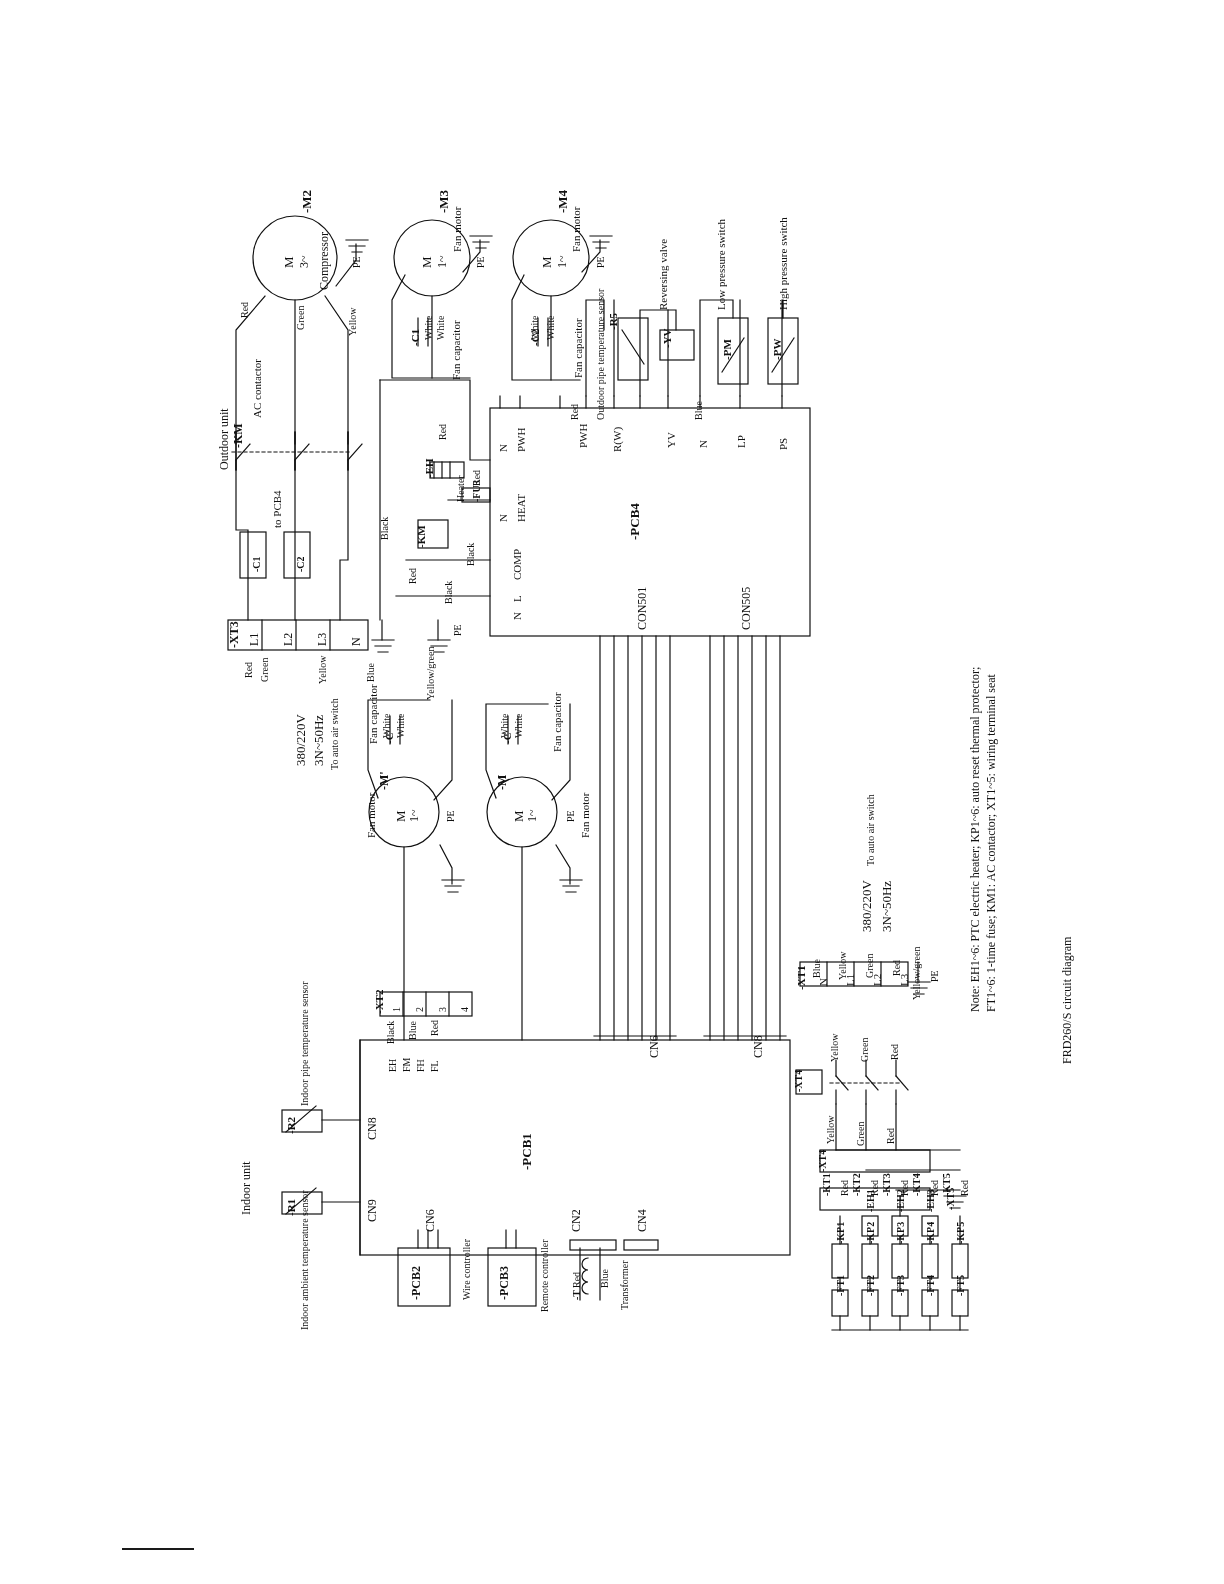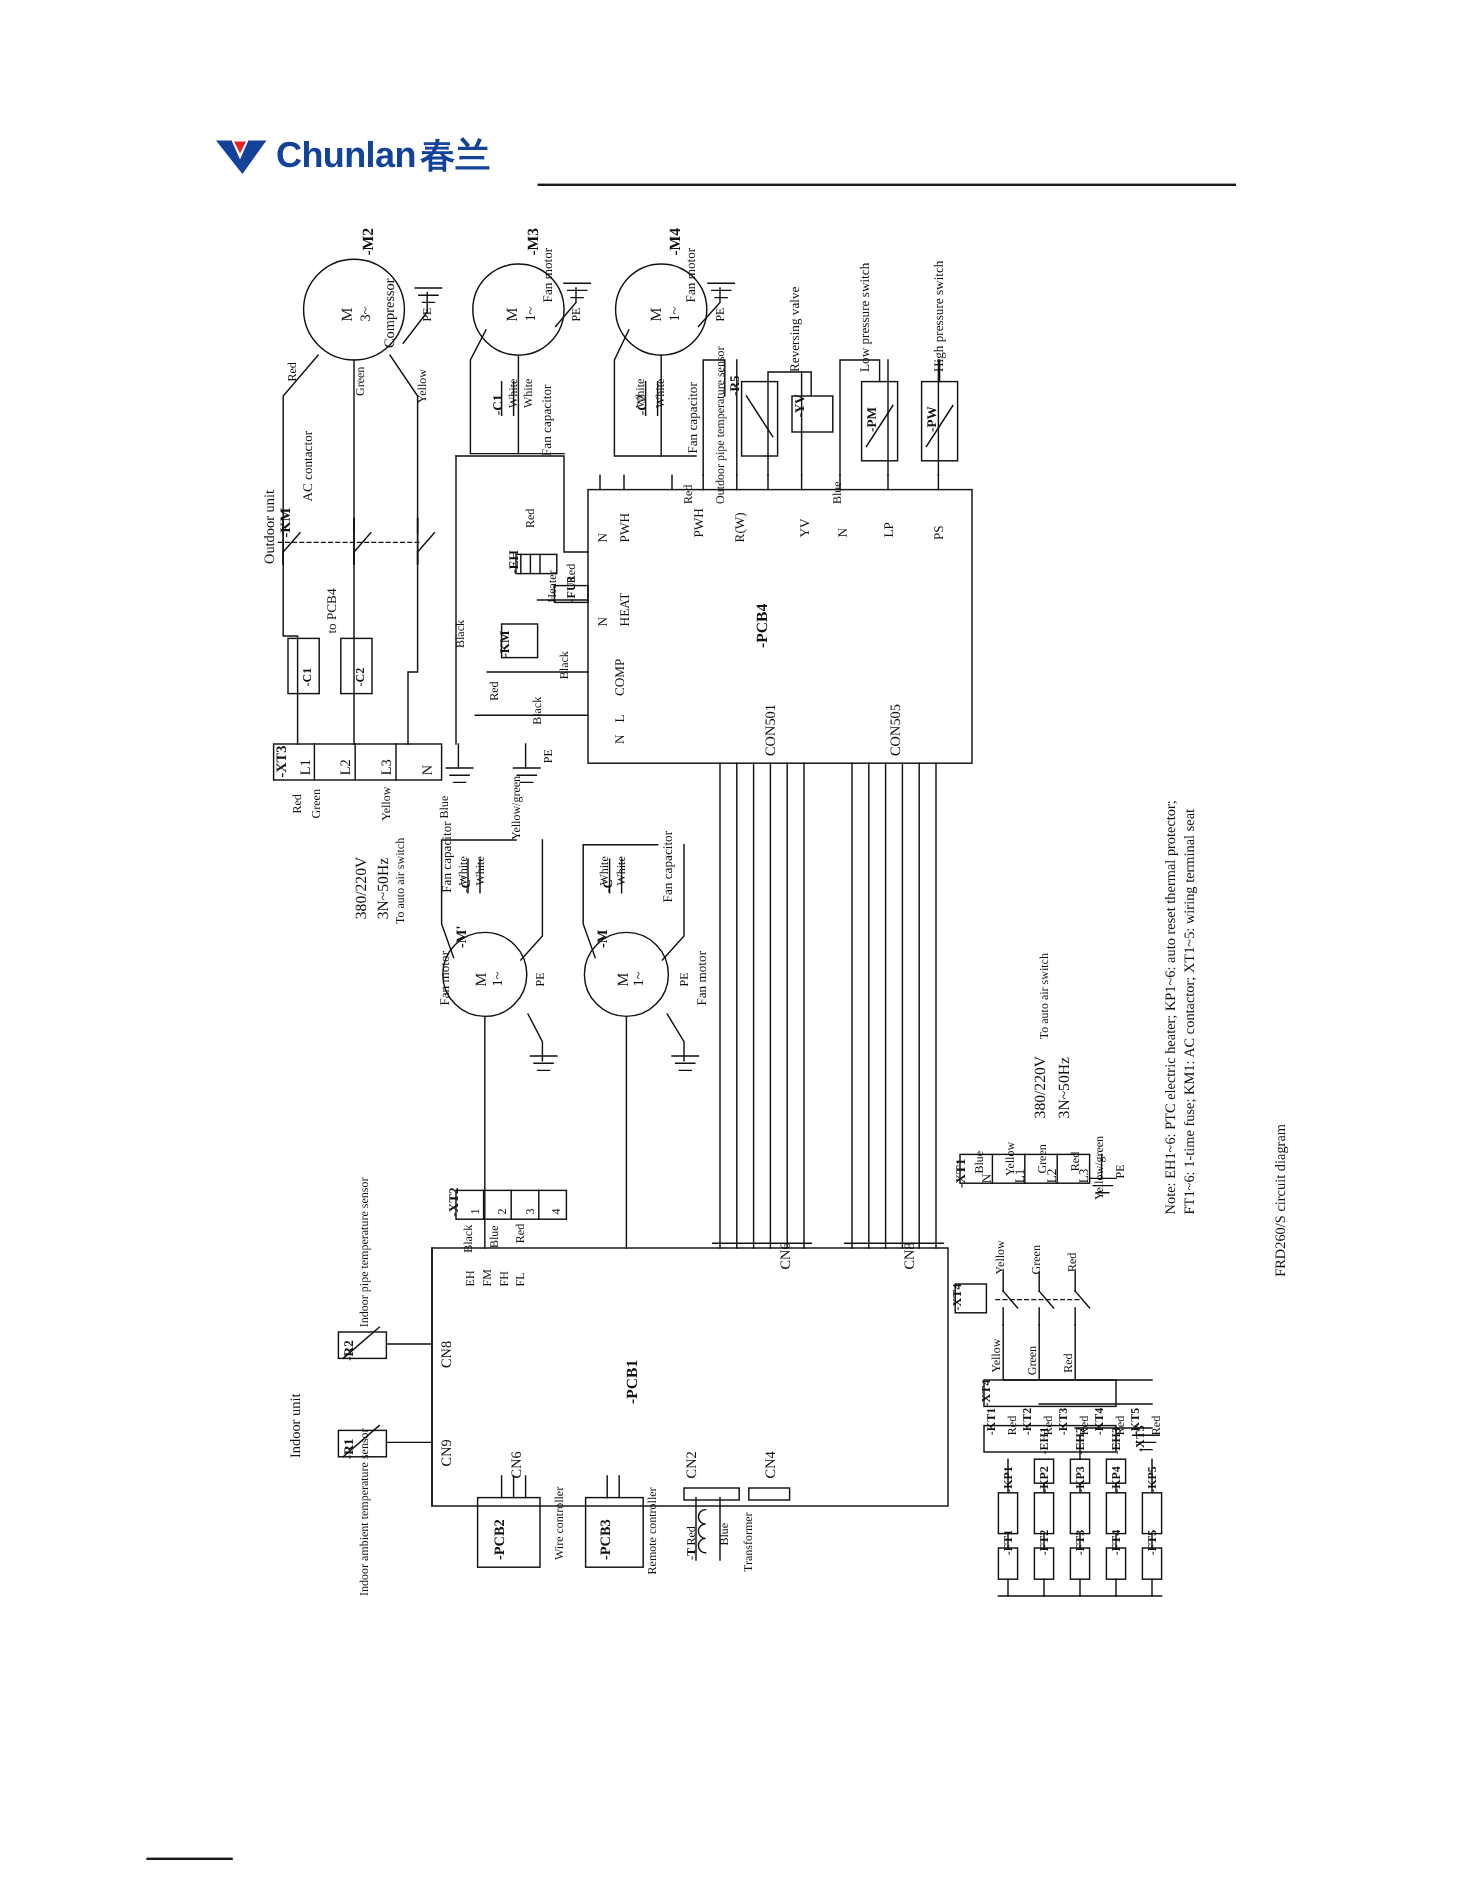--- a/index.html
+++ b/index.html
@@ -27,33 +27,20 @@
   .lbl.s13{font-size:13px;}
   .lbl.b{font-weight:bold;}
   .note{position:absolute;font-family:"Liberation Serif",serif;font-size:12px;color:#111;white-space:pre;
         transform-origin:0 0;transform:rotate(-90deg);line-height:1.25;}
 </style>
 </head>
 <body>
 
 <div class="page">
 
-  <div class="header">
-    <div class="logo-wrap">
-      <div class="logo-mark">
-        <svg width="46" height="34" viewBox="0 0 46 34">
-          <path d="M2 4 L15 4 L22 20 L29 4 L44 4 L24 32 Z" fill="#13429b"></path>
-          <path d="M17 5 L27 5 L22 15 Z" fill="#e8262a"></path>
-        </svg>
-      </div>
-      <span class="logo-text">Chunlan</span>
-      <span class="logo-cn">春兰</span>
-    </div>
-    <div class="header-rule"></div>
-  </div>
   <div class="footer-rule"></div>
 
   <div class="diagram">
 
     <svg width="1224" height="1584">
       <g stroke="#111" stroke-width="1.2" fill="none" stroke-linecap="square">
 
         <circle cx="295" cy="258" r="42"></circle>
         <circle cx="432" cy="258" r="38"></circle>
         <circle cx="551" cy="258" r="38"></circle>

